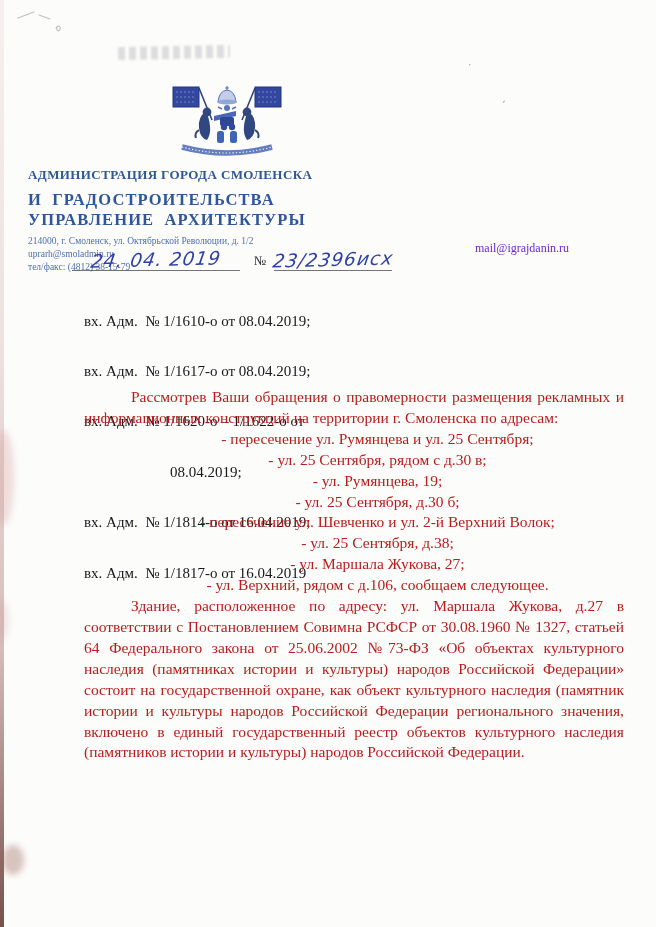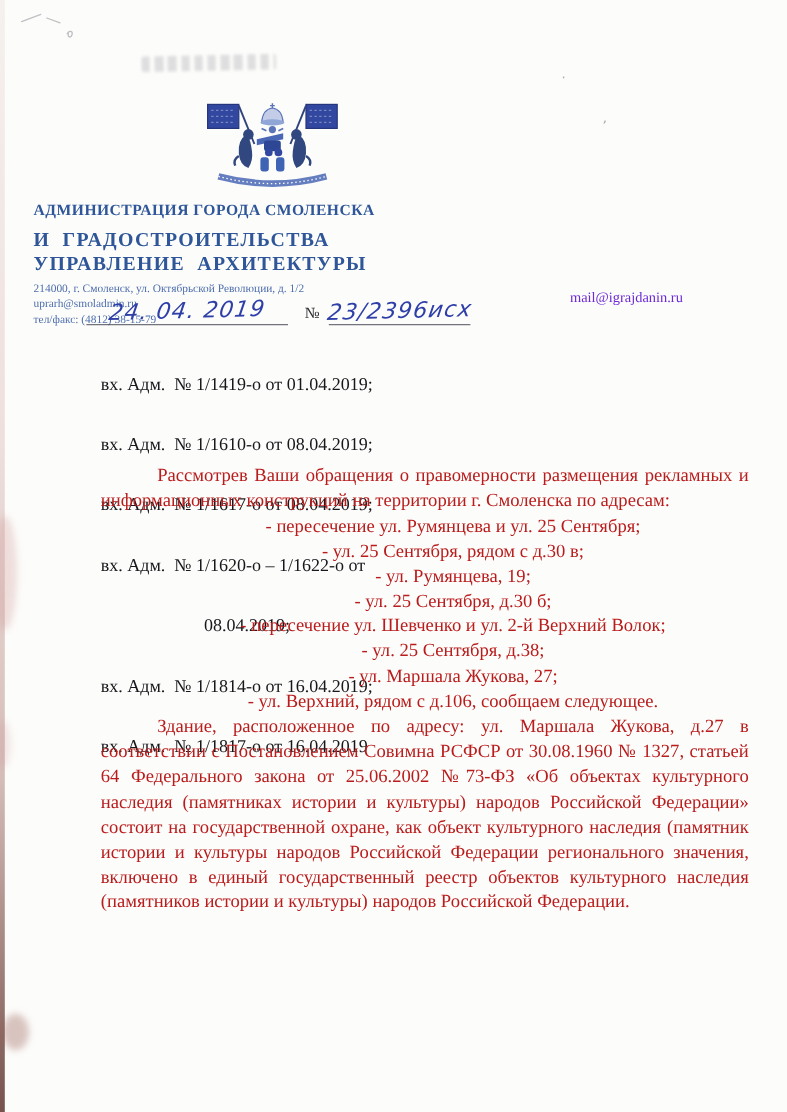--- a/index.html
+++ b/index.html
@@ -128,21 +128,20 @@
         <span class="hand">24. 04. 2019</span>
       </span>
     <span class="no-sign">№</span>
     <span class="blank-line num-slot">
         <span class="hand">23/2396исх</span>
       </span>
   </div>
   <div class="recipient-email">mail@igrajdanin.ru</div>
 
   <div class="incoming">
-    <div>вх. Адм.  № 1/1419-о от 01.04.2019;</div>
     <div>вх. Адм.  № 1/1610-о от 08.04.2019;</div>
     <div>вх. Адм.  № 1/1617-о от 08.04.2019;</div>
     <div>вх. Адм.  № 1/1620-о – 1/1622-о от</div>
     <div class="in-cont">08.04.2019;</div>
     <div>вх. Адм.  № 1/1814-о от 16.04.2019;</div>
     <div>вх. Адм.  № 1/1817-о от 16.04.2019</div>
   </div>
 
   <div class="body">
     <p>Рассмотрев Ваши обращения о правомерности размещения рекламных и информационных конструкций на территории г. Смоленска по адресам:</p>

